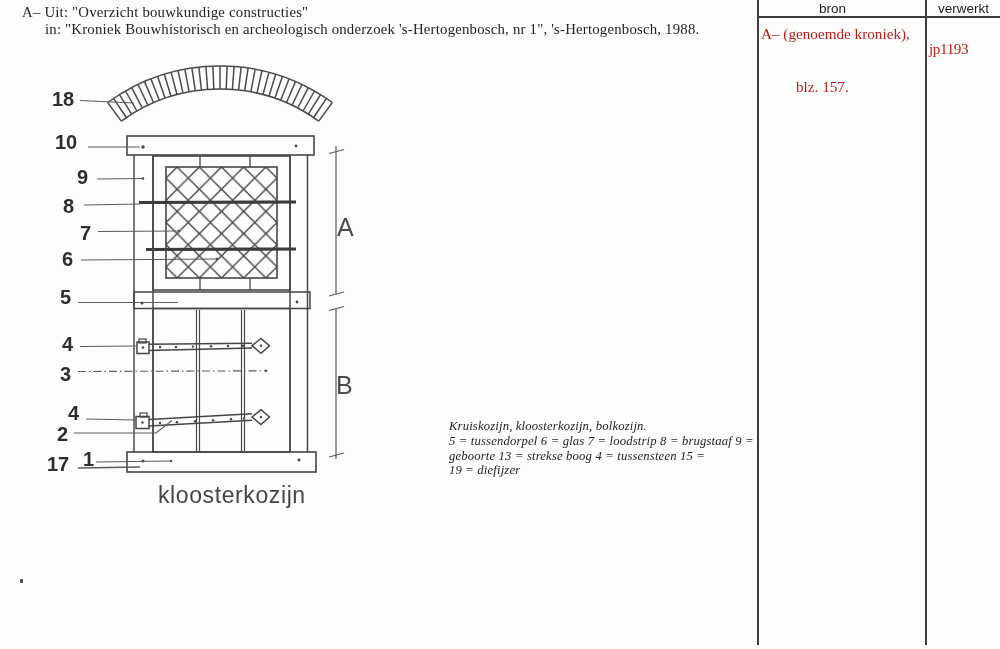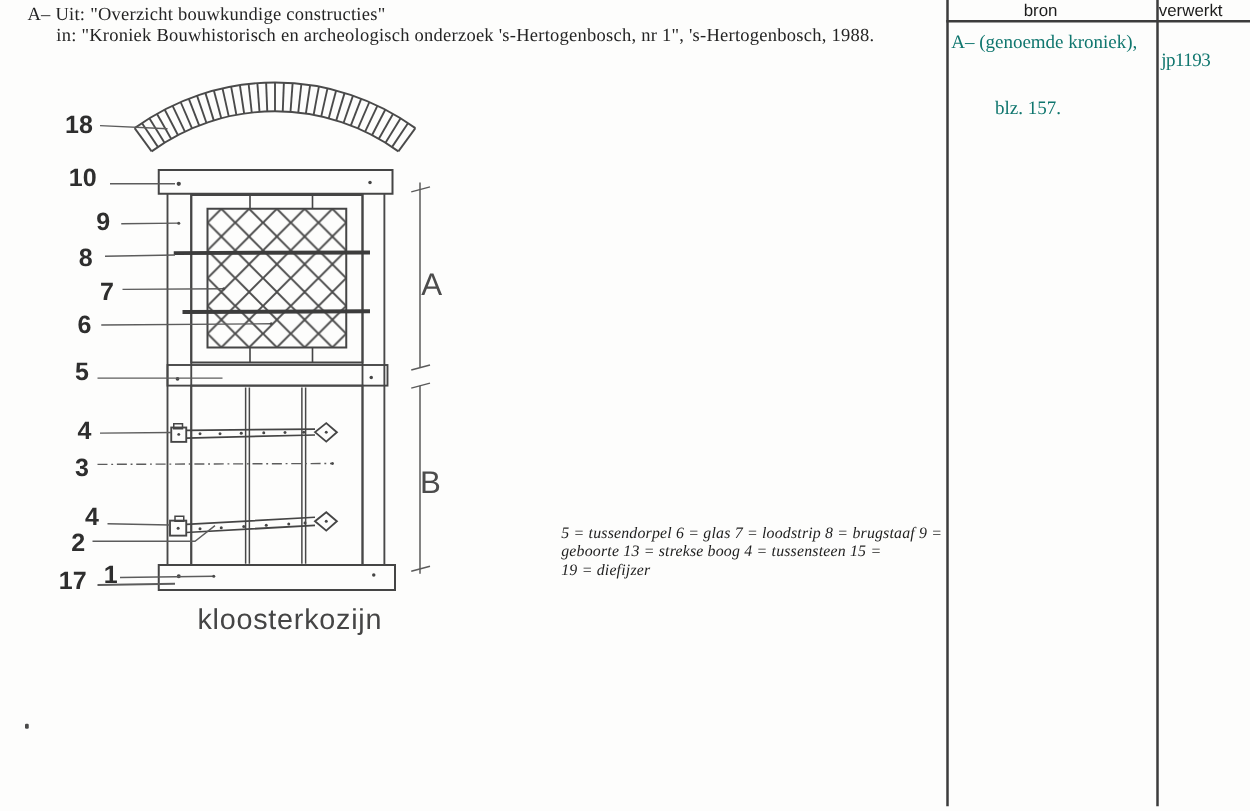--- a/index.html
+++ b/index.html
@@ -4,42 +4,42 @@
 <style>
   html,body{margin:0;padding:0;}
   body{width:1000px;height:649px;overflow:hidden;background:#ffffff;}
   #page{position:relative;width:1000px;height:649px;background:#fdfdfc;font-family:"Liberation Serif",serif;color:#1f1f1f;}
   .abs{position:absolute;}
   .serif{font-family:"Liberation Serif",serif;}
   .hdr-line{font-size:14.8px;white-space:nowrap;letter-spacing:.2px;color:#242424;}
   .tbl-vline{position:absolute;width:2px;background:#3c3c3c;}
   .tbl-hline{position:absolute;height:2px;background:#3c3c3c;}
   .tbl-head{position:absolute;top:1px;font-size:13.5px;text-align:center;color:#1c1c1c;font-family:"Liberation Sans",sans-serif;}
-  .tbl-body{font-size:15.2px;white-space:nowrap;color:#0f766e;}
+  .tbl-body{font-size:15.2px;white-space:nowrap;color:#b91c1c;}
   .caption{position:absolute;left:449px;top:419px;width:306px;font-style:italic;font-size:12.7px;line-height:14.8px;color:#1e1e1e;letter-spacing:.15px;}
   .speck{position:absolute;left:20px;top:579px;width:3px;height:4px;background:#4a4a4a;border-radius:1px;}
   svg text{font-family:"Liberation Sans",sans-serif;}
   svg .num{font-size:20px;font-weight:bold;fill:#2e2e2e;}
   svg .dimletter{font-size:25px;fill:#4c4c4c;}
   svg .drawtitle{font-size:23px;fill:#454545;letter-spacing:.6px;}
 </style>
 </head>
 <body>
 
 <div id="page">
 
   <div class="abs hdr-line serif" style="left:22px;top:4px;">A– Uit: "Overzicht bouwkundige constructies"</div>
   <div class="abs hdr-line serif" style="left:45px;top:21px;">in: "Kroniek Bouwhistorisch en archeologisch onderzoek 's-Hertogenbosch, nr 1", 's-Hertogenbosch, 1988.</div>
 
   <div>
     <div class="tbl-vline" style="left:757px;top:0;height:645px;"></div>
     <div class="tbl-vline" style="left:925px;top:0;height:645px;"></div>
     <div class="tbl-hline" style="left:757px;top:16px;width:243px;"></div>
     <div class="tbl-head" style="left:759px;width:147px;">bron</div>
-    <div class="tbl-head" style="left:927px;width:50px;">verwerkt</div>
+    <div class="tbl-head" style="left:927px;width:73px;">verwerkt</div>
     <div class="abs tbl-body serif" style="left:761px;top:25px;">A– (genoemde kroniek),</div>
     <div class="abs tbl-body serif" style="left:796px;top:43px;margin-top:35px;">blz. 157.</div>
     <div class="abs tbl-body serif" style="left:929px;top:40px;letter-spacing:-0.4px;">jp1193</div>
   </div>
 
   <svg class="abs" style="left:0;top:0;" width="1000" height="649" viewBox="0 0 1000 649">
     <defs>
       <pattern id="latticePat" patternUnits="userSpaceOnUse" x="166" y="167" width="22.2" height="22.2">
         <path d="M11.1 0 L22.2 11.1 L11.1 22.2 L0 11.1 Z" fill="none" stroke="#4a4a4a" stroke-width="1.5"></path>
       </pattern>
@@ -219,19 +219,20 @@
       <text class="num" x="47" y="471">17</text>
       <text class="num" x="83" y="466">1</text>
       <text class="dimletter" x="337" y="236">A</text>
       <text class="dimletter" x="336" y="394">B</text>
     </g>
 
     <text class="drawtitle" x="158" y="503">kloosterkozijn</text>
   </svg>
 
   <div class="caption serif">
+    <div>Kruiskozijn, kloosterkozijn, bolkozijn.</div>
     <div>5 =  tussendorpel 6 = glas 7 = loodstrip 8 =  brugstaaf 9 =</div>
     <div>geboorte  13 =   strekse  boog  4 =   tussensteen  15 =</div>
     <div>19 =  diefijzer</div>
   </div>
 
   <div class="speck"></div>
 </div>
 
 </body></html>

